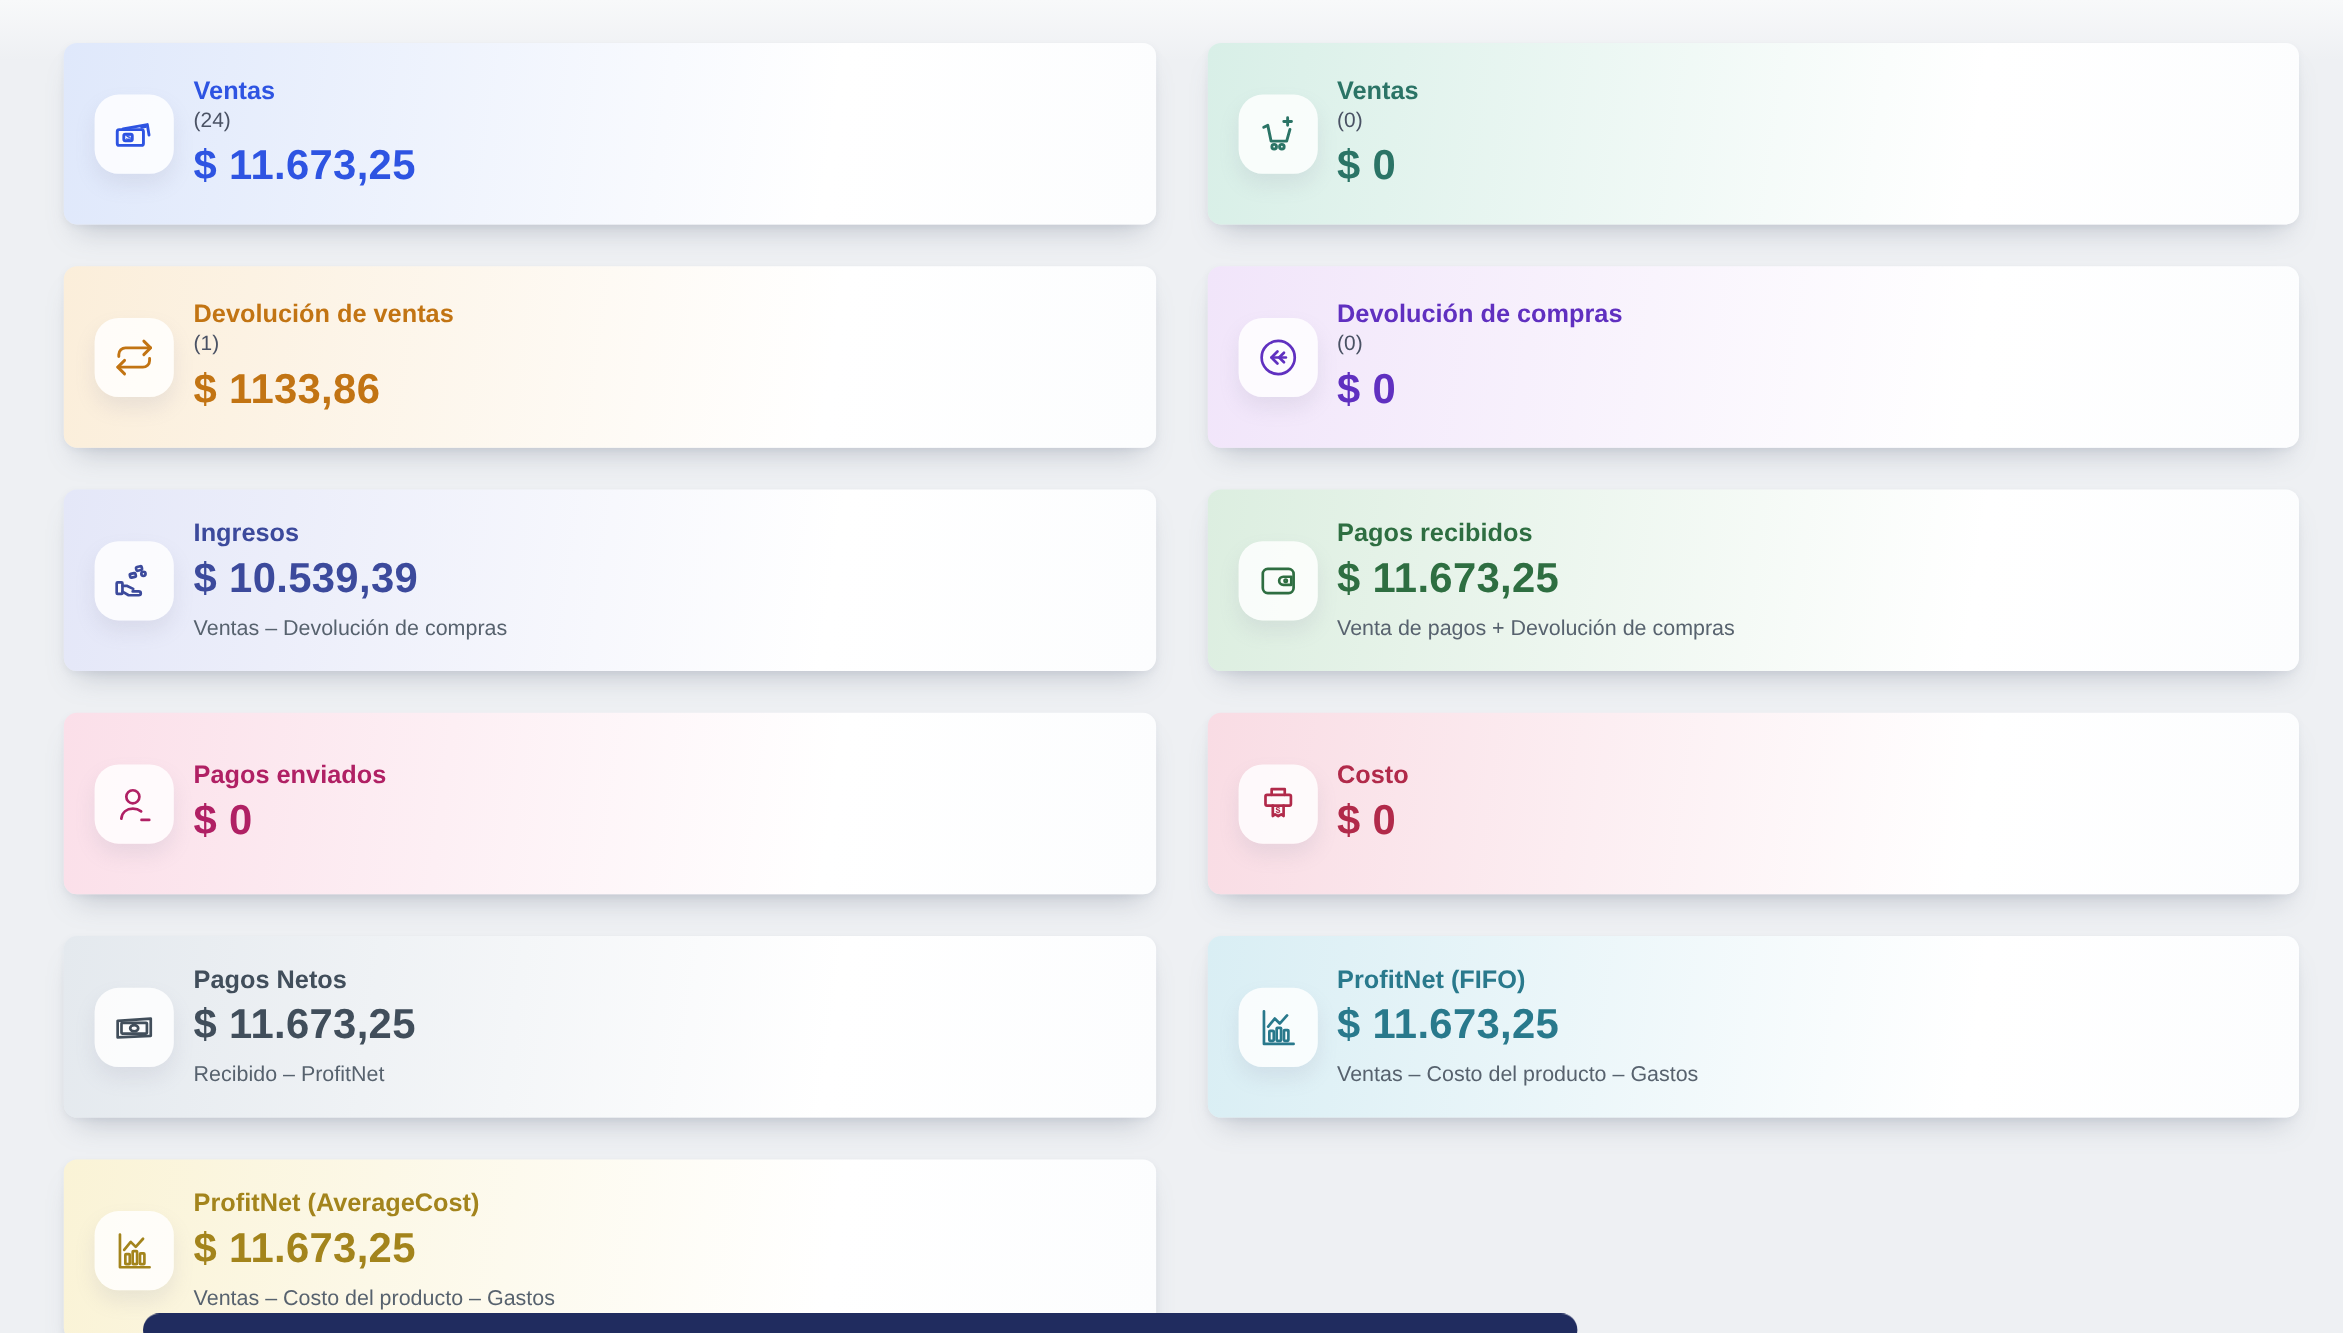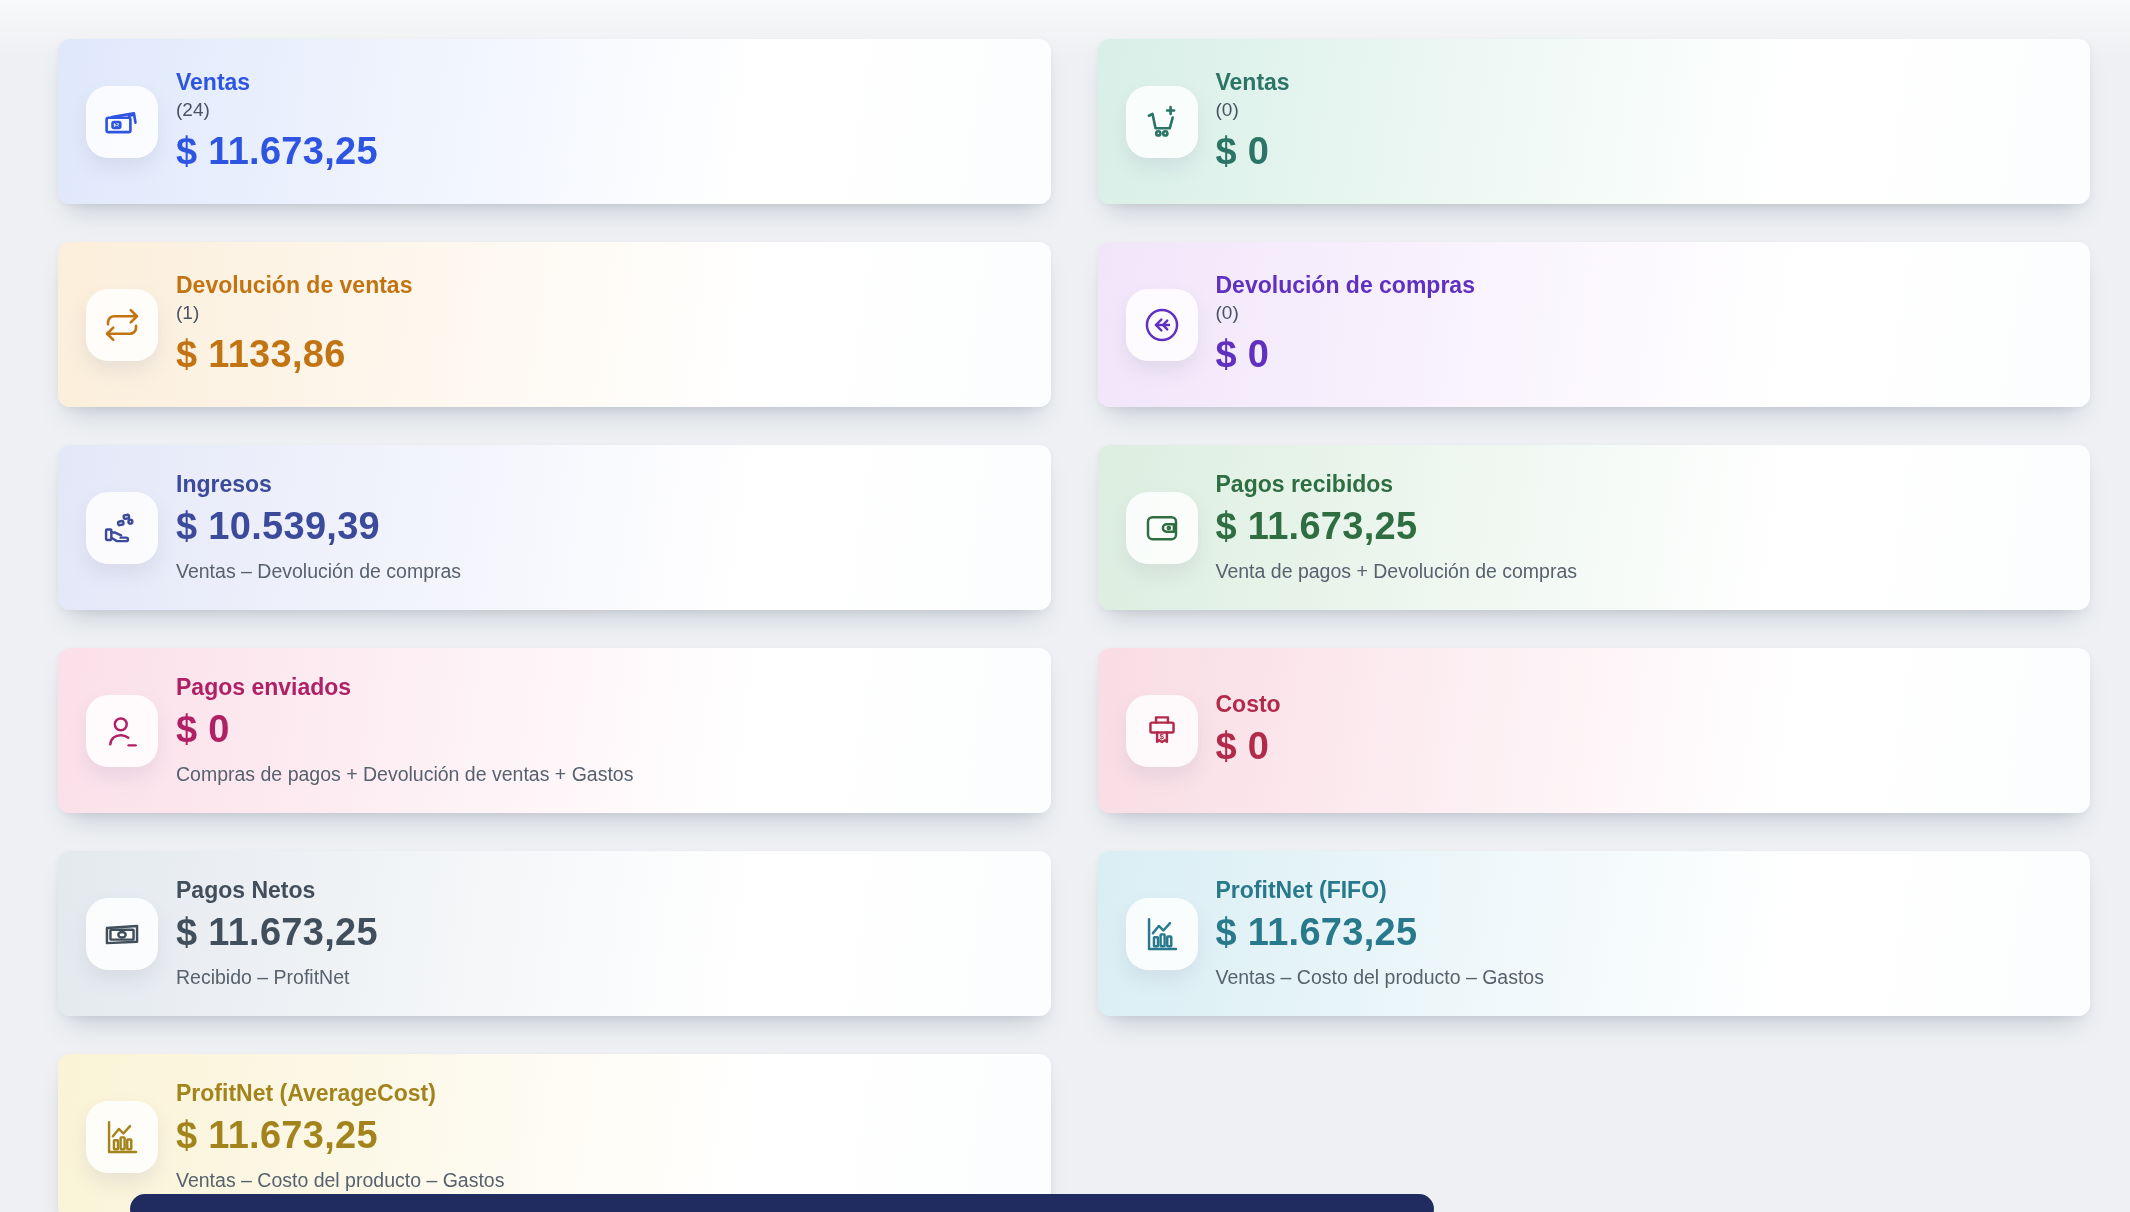--- a/index.html
+++ b/index.html
@@ -164,21 +164,20 @@
       <svg viewBox="0 0 24 24" fill="none" stroke="currentColor" stroke-width="1.4" stroke-linecap="round" stroke-linejoin="round">
         <circle cx="11.3" cy="8.2" r="3.4"></circle>
         <path d="M5.3 19.6c.4-3.4 2.9-5.2 6-5.2 1.6 0 3.1.5 4.3 1.4"></path>
         <path d="M15.8 20.2h4"></path>
       </svg>
     </div>
     <div class="content">
       <div class="title">Pagos enviados</div>
 
       <div class="value">$ 0</div>
-      <div class="subtitle">Compras de pagos + Devolución de ventas + Gastos</div>
     </div>
   </div>
 
   <div class="card" style="--tint: #f9dce4; --accent: #b12a4a;">
     <div class="iconbox">
       <svg viewBox="0 0 24 24" fill="none" stroke="currentColor" stroke-width="1.4" stroke-linecap="round" stroke-linejoin="round">
         <path d="M8.6 7.2V4.2h6.8v3"></path>
         <rect x="5.4" y="7.2" width="13.2" height="5.6" rx="0.8"></rect>
         <path d="M9.2 12.8v5.4l1.2-.9 1.6 1 1.6-1 1.2.9v-5.4"></path>
         <text x="10.6" y="16.4" font-size="4.6" font-weight="bold" stroke="none" fill="currentColor">$</text>

